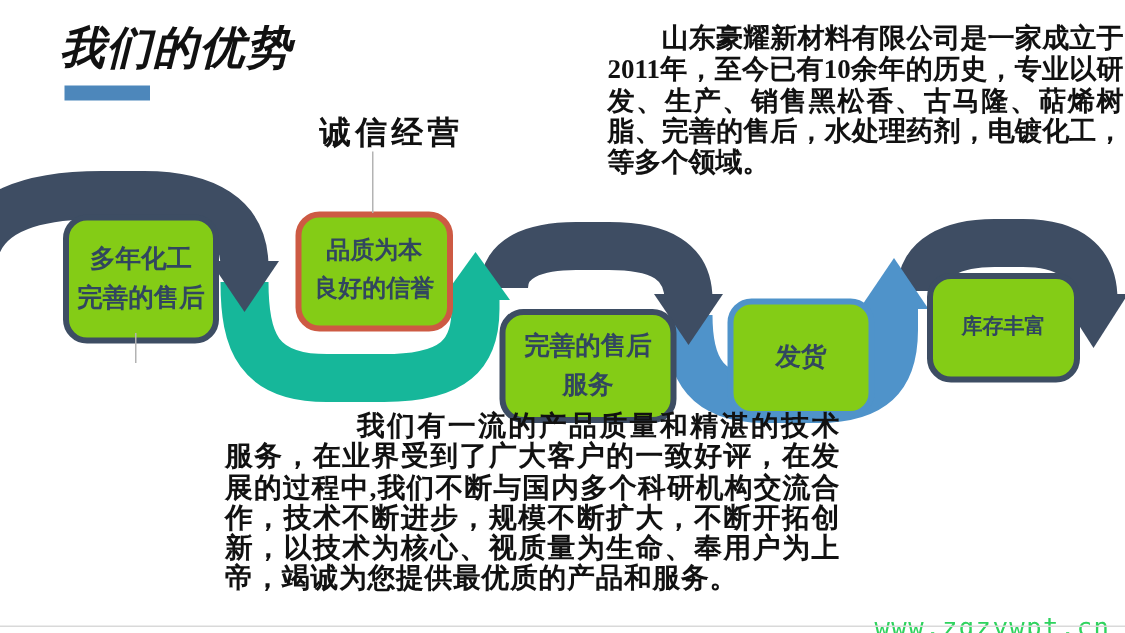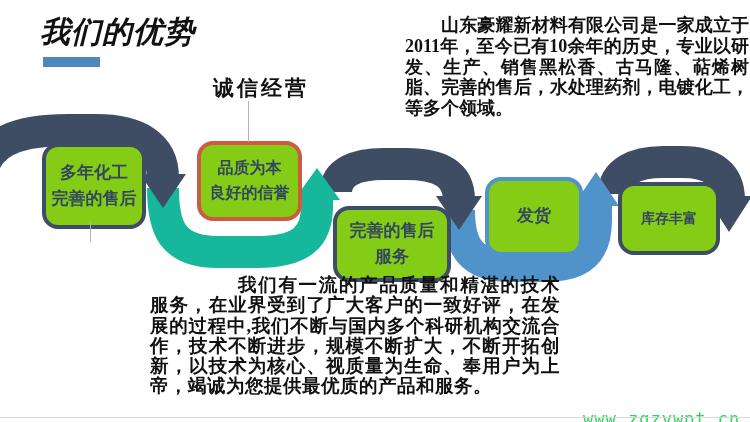--- a/index.html
+++ b/index.html
@@ -74,21 +74,21 @@
     flex-direction:column;
     align-items:center;
     justify-content:center;
     font-weight:bold;
     color:#31465f;
     line-height:1.55;
     text-align:center;
   }
   .box-dark{ border:4px solid #3d4d63; }
   .box-orange{ border:4px solid #cd5a43;align-items:center; }
-  .box-blue{ border:4px solid #4f93ca; }
+  .box-blue{ border:4px solid #4f93ca;margin-top:22px; }
   .leader{
     position:absolute;
     width:1px;
     background:#b3b3b3;
   }
   .watermark{
     position:absolute;
     left:583px; top:409px;
     font-family:"DejaVu Sans Mono","Liberation Mono",monospace;
     font-size:17px;

